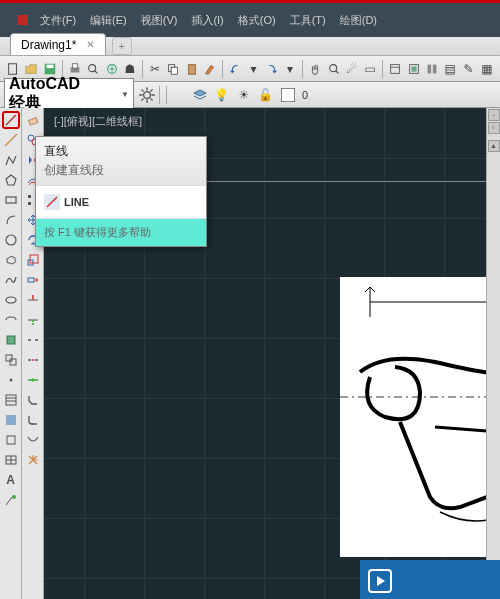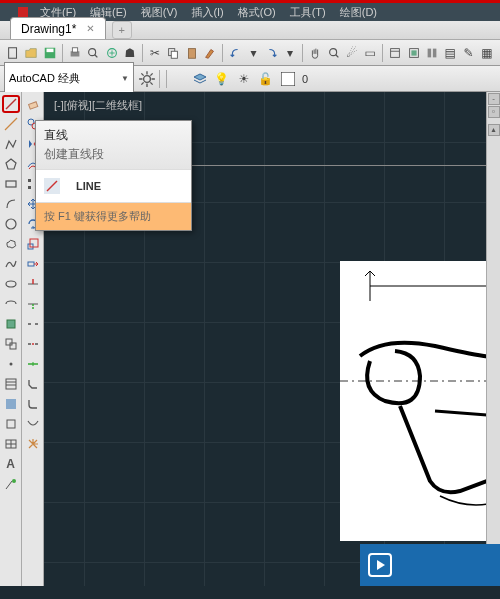--- a/index.html
+++ b/index.html
@@ -1,35 +1,35 @@
 <!DOCTYPE html>
 <html><head>
   <meta charset="utf-8">
   <style>
     * { margin: 0; padding: 0; box-sizing: border-box; font-family: "Microsoft YaHei", sans-serif; }
     body { width: 500px; height: 599px; background: #1c2a32; overflow: hidden; position: relative; }
     
     .top-accent { height: 3px; background: #cc0000; }
     
-    .menubar { height: 18px; background: #3a4a54; display: flex; align-items: center; padding-left: 18px; }
+    .menubar { height: 34px; background: #3a4a54; display: flex; align-items: center; padding-left: 18px; }
     .menubar span { color: #d0d0d0; font-size: 11px; margin-right: 14px; cursor: default; }
     .menubar .logo { width: 10px; height: 10px; background: #cc2222; margin-right: 12px; }
     
     .tabbar { height: 19px; background: linear-gradient(#e8e8e8, #d8d8d8); display: flex; align-items: flex-end; padding-left: 10px; border-bottom: 1px solid #aaa; }
     .doctab { background: #fff; border: 1px solid #999; border-bottom: none; border-radius: 4px 4px 0 0; padding: 3px 10px; font-size: 12px; display: flex; align-items: center; height: 22px; }
     .doctab .close { margin-left: 10px; color: #888; font-size: 10px; }
     .newtab { width: 20px; height: 18px; border: 1px solid #bbb; border-radius: 3px; margin-left: 6px; background: #e0e0e0; text-align: center; font-size: 11px; color: #888; line-height: 16px; }
     
     .toolbar-row { height: 26px; background: linear-gradient(#f0f0f0, #dcdcdc); border-bottom: 1px solid #999; display: flex; align-items: center; padding: 0 4px; }
     .tbtn { width: 18px; height: 18px; margin: 0 1px; display: flex; align-items: center; justify-content: center; font-size: 12px; color: #444; border-radius: 2px; }
     .tbtn svg { width: 14px; height: 14px; }
     .sep { width: 1px; height: 18px; background: #aaa; margin: 0 3px; }
     
     .toolbar-row2 { height: 26px; background: linear-gradient(#f0f0f0, #dcdcdc); border-bottom: 1px solid #999; display: flex; align-items: center; padding: 0 4px; }
-    .workspace-dd { width: 130px; height: 20px; background: #fff; border: 1px solid #888; font-size: 11px; padding: 16px 4px; display: flex; align-items: center; justify-content: space-between; }
+    .workspace-dd { width: 130px; height: 20px; background: #fff; border: 1px solid #888; font-size: 16px; padding: 16px 4px; display: flex; align-items: center; justify-content: space-between; font-weight: bold; }
     .workspace-dd::after { content: "▼"; font-size: 8px; color: #555; margin-left: 30px; }
     .gear { width: 18px; height: 18px; margin-left: 4px; display:flex;align-items:center;justify-content:center; }
     .layer-icons { display: flex; align-items: center; margin-left: 20px; gap: 2px; }
     
     .main { position: relative; height: 494px; display: flex; }
     
     .left-tools { width: 22px; background: #e6e6e6; border-right: 1px solid #aaa; display: flex; flex-direction: column; align-items: center; padding-top: 2px; }
     .left-tools .tool { width: 18px; height: 18px; margin: 1px 0; display: flex; align-items: center; justify-content: center; }
     .left-tools .tool.selected { border: 2px solid #cc0000; border-radius: 3px; }
     .left-tools .tool svg { width: 14px; height: 14px; }
@@ -44,28 +44,28 @@
     .grid { position: absolute; top: 0; left: 0; right: 0; bottom: 0;
       background-image: 
         linear-gradient(#2a3840 1px, transparent 1px),
         linear-gradient(90deg, #2a3840 1px, transparent 1px);
       background-size: 60px 60px;
       background-position: -20px -10px;
     }
     
     .ruler-line { position: absolute; top: 73px; left: 0; right: 0; height: 1px; background: #888; }
     
-    .tooltip { position: absolute; top: 28px; left: -9px; width: 157px; background: #fff; border: 1px solid #888; box-shadow: 2px 2px 6px rgba(0,0,0,0.4); z-index: 100; }
+    .tooltip { position: absolute; top: 28px; left: -9px; width: 172px; background: #fff; border: 1px solid #888; box-shadow: 2px 2px 6px rgba(0,0,0,0.4); z-index: 100; }
     .tooltip .hdr { background: linear-gradient(#f5f5f5, #e5e5e5); padding: 6px 8px; border-bottom: 1px solid #ddd; }
     .tooltip .hdr .title { font-size: 12px; color: #222; margin-bottom: 2px; }
     .tooltip .hdr .desc { font-size: 12px; color: #666; }
-    .tooltip .cmd { padding: 8px; display: flex; align-items: center; gap: 16px; border-bottom: 1px solid #ddd; }
+    .tooltip .cmd { padding: 8px; display: flex; align-items: center; gap: 4px; border-bottom: 1px solid #ddd; }
     .tooltip .cmd .icon { width: 16px; height: 16px; }
     .tooltip .cmd .label { font-size: 11px; font-weight: bold; color: #333; }
-    .tooltip .help { padding: 6px 8px; font-size: 11px; color: #666; background: #fdba74; }
+    .tooltip .help { padding: 6px 8px; font-size: 11px; color: #666; background: #5eead4; }
     
     .drawing { position: absolute; right: 0; bottom: 45px; width: 160px; height: 280px; background: #fff; }
     .drawing svg { width: 100%; height: 100%; }
     
     .watermark { position: absolute; right: 0; bottom: 0; width: 140px; height: 42px; background: #1a6aad; display: flex; align-items: center; padding: 0 8px; gap: 8px; }
     .watermark .play { width: 24px; height: 24px; border: 2px solid #fff; border-radius: 4px; display: flex; align-items: center; justify-content: center; }
     .watermark .play::after { content: ""; border-left: 8px solid #fff; border-top: 5px solid transparent; border-bottom: 5px solid transparent; margin-left: 2px; }
     .watermark .txt { color: #fff; }
     .watermark .txt .cn { font-size: 15px; font-weight: bold; }
     .watermark .txt .url { font-size: 9px; letter-spacing: 0.5px; }

